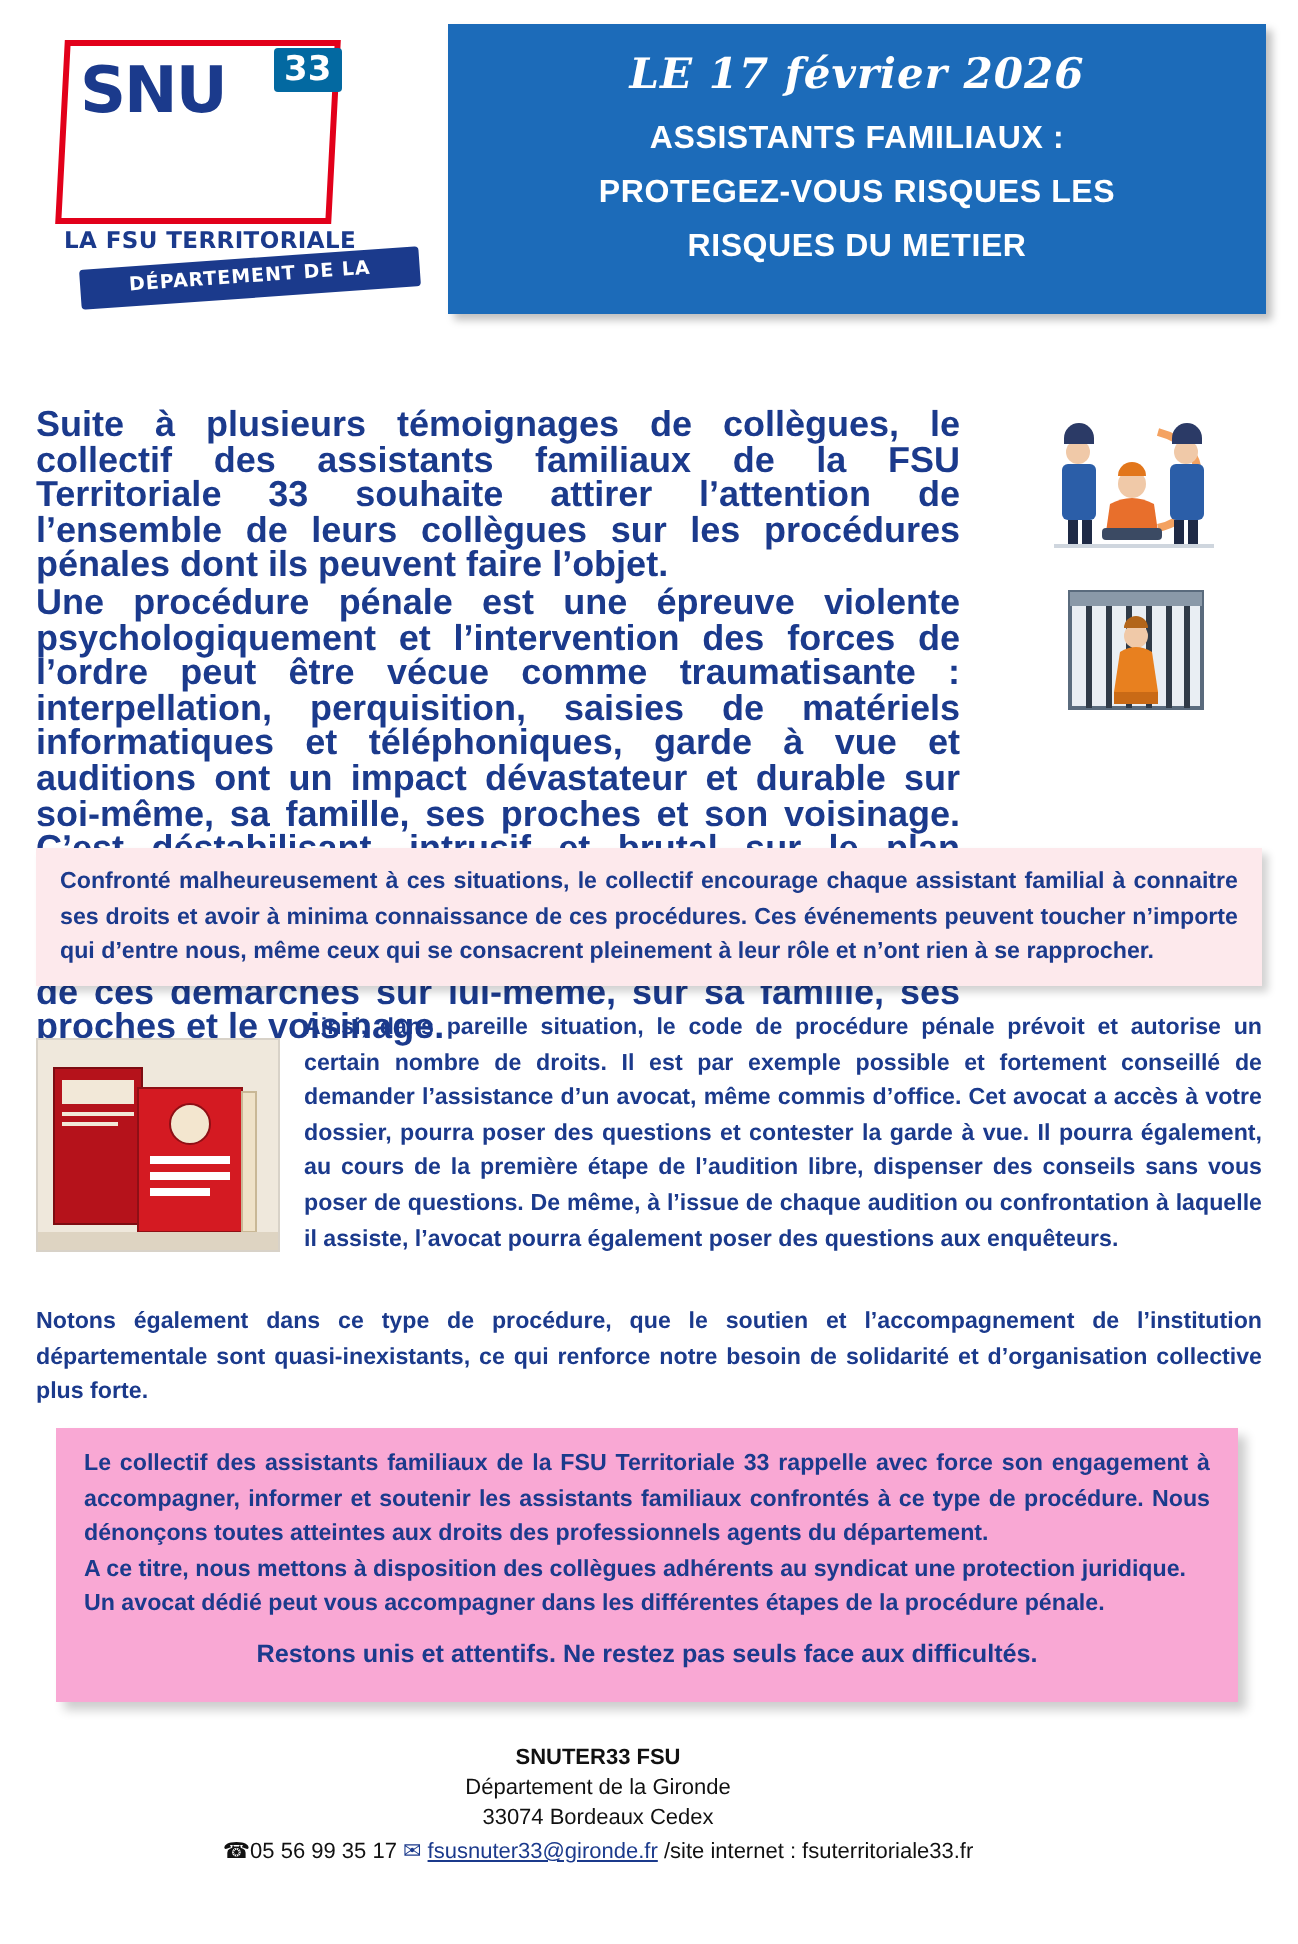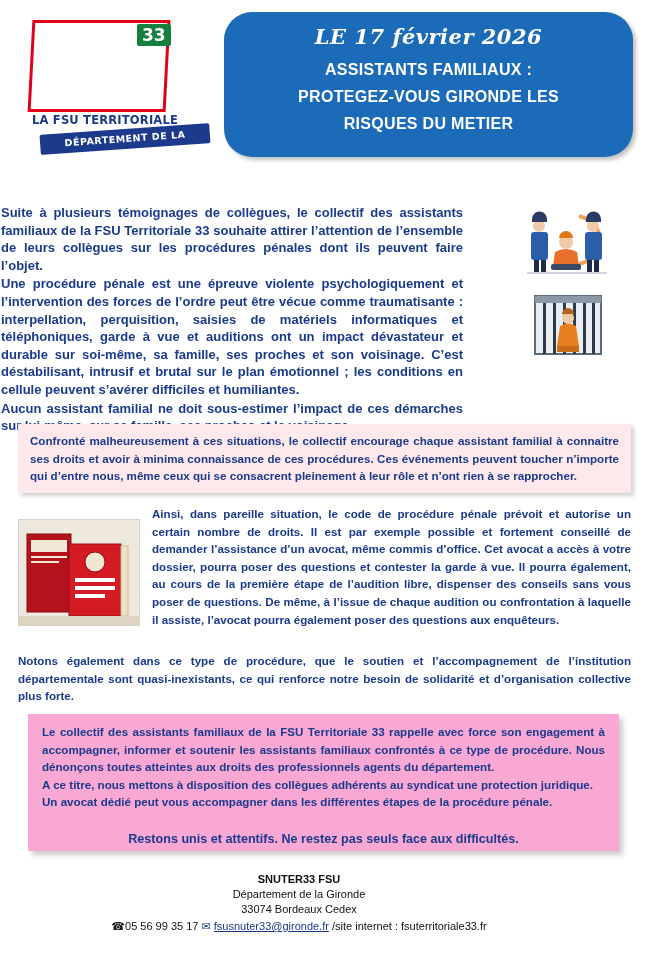--- a/index.html
+++ b/index.html
@@ -21,21 +21,20 @@
     position: absolute;
     left: 0; top: 0;
     width: 649px; height: 168px;
   }
   .header-band {
     position: absolute;
     left: 224px; top: 12px;
     width: 409px; height: 145px;
     background: #1c6bb9;
     box-shadow: 3px 3px 4px rgba(0,0,0,0.25);
-    border-radius: 28px;
   }
   .header-date {
     position: absolute;
     left: 0; top: 12px;
     width: 409px;
     text-align: center;
     color: #ffffff;
     font-family: "DejaVu Serif", serif;
     font-style: italic;
     font-weight: bold;
@@ -87,21 +86,21 @@
     color: #e2001a;
     letter-spacing: -1px;
   }
   .logo-33 {
     position: absolute;
     left: 115px; top: 10px;
     font-family: "DejaVu Sans", sans-serif;
     font-weight: bold;
     font-size: 17px;
     color: #ffffff;
-    background: #15803d;
+    background: #0369a1;
     padding: 1px 5px;
     border-radius: 2px;
   }
   .logo-green {
     position: absolute;
     left: 78px; top: 36px;
     width: 60px; height: 60px;
     background: #8cc63e;
     border-radius: 50%;
     z-index: -1;
@@ -130,24 +129,24 @@
     font-family: "DejaVu Sans", sans-serif;
     font-weight: bold;
     font-size: 9.5px;
     line-height: 20px;
     letter-spacing: 0.5px;
   }
 
   
   .intro {
     position: absolute;
-    left: 1px; top: 204px;
+    left: 18px; top: 204px;
     width: 462px;
     color: #1b3a8c;
-    font-size: 13px;
+    font-size: 18px;
     font-weight: bold;
     line-height: 17.6px;
     text-align: justify;
   }
   .intro p { margin: 0 0 0 0; }
   .intro p + p { margin-top: 1px; }
 
   
   .img-police {
     position: absolute;
@@ -219,21 +218,21 @@
     padding: 9px 14px;
     color: #1b3a8c;
     font-size: 11.6px;
     font-weight: bold;
     line-height: 17.6px;
     text-align: justify;
   }
   .pink2 p { margin: 0; }
   .pink2 .closing {
     text-align: center;
-    margin-top: 20px;
+    margin-top: 8px;
     font-size: 12.6px;
   }
 
   
   .footer {
     position: absolute;
     left: 0; top: 872px;
     width: 598px;
     text-align: center;
     color: #111111;
@@ -257,28 +256,29 @@
 </head>
 <body>
 
 <div class="page">
 
   <div class="header">
     <div class="header-band">
       <div class="header-date">LE 17 février 2026</div>
       <div class="header-title">
         <div>ASSISTANTS FAMILIAUX :</div>
-        <div>PROTEGEZ-VOUS GIRONDE LES</div>
+        <div>PROTEGEZ-VOUS RISQUES LES</div>
         <div>RISQUES DU METIER</div>
       </div>
     </div>
 
     <div class="logo">
       <div class="logo-green"></div>
       <div class="logo-box"></div>
+      <div class="logo-snu">SNU</div>
       <div class="logo-33">33</div>
       <div class="logo-fsu">LA FSU TERRITORIALE</div>
       <div class="logo-dept">
         <span>DÉPARTEMENT DE LA GIRONDE</span>
       </div>
     </div>
   </div>
 
   <div class="intro">
     <p>Suite à plusieurs témoignages de collègues, le collectif des assistants familiaux de la FSU Territoriale 33 souhaite attirer l’attention de l’ensemble de leurs collègues sur les procédures pénales dont ils peuvent faire l’objet.</p>

